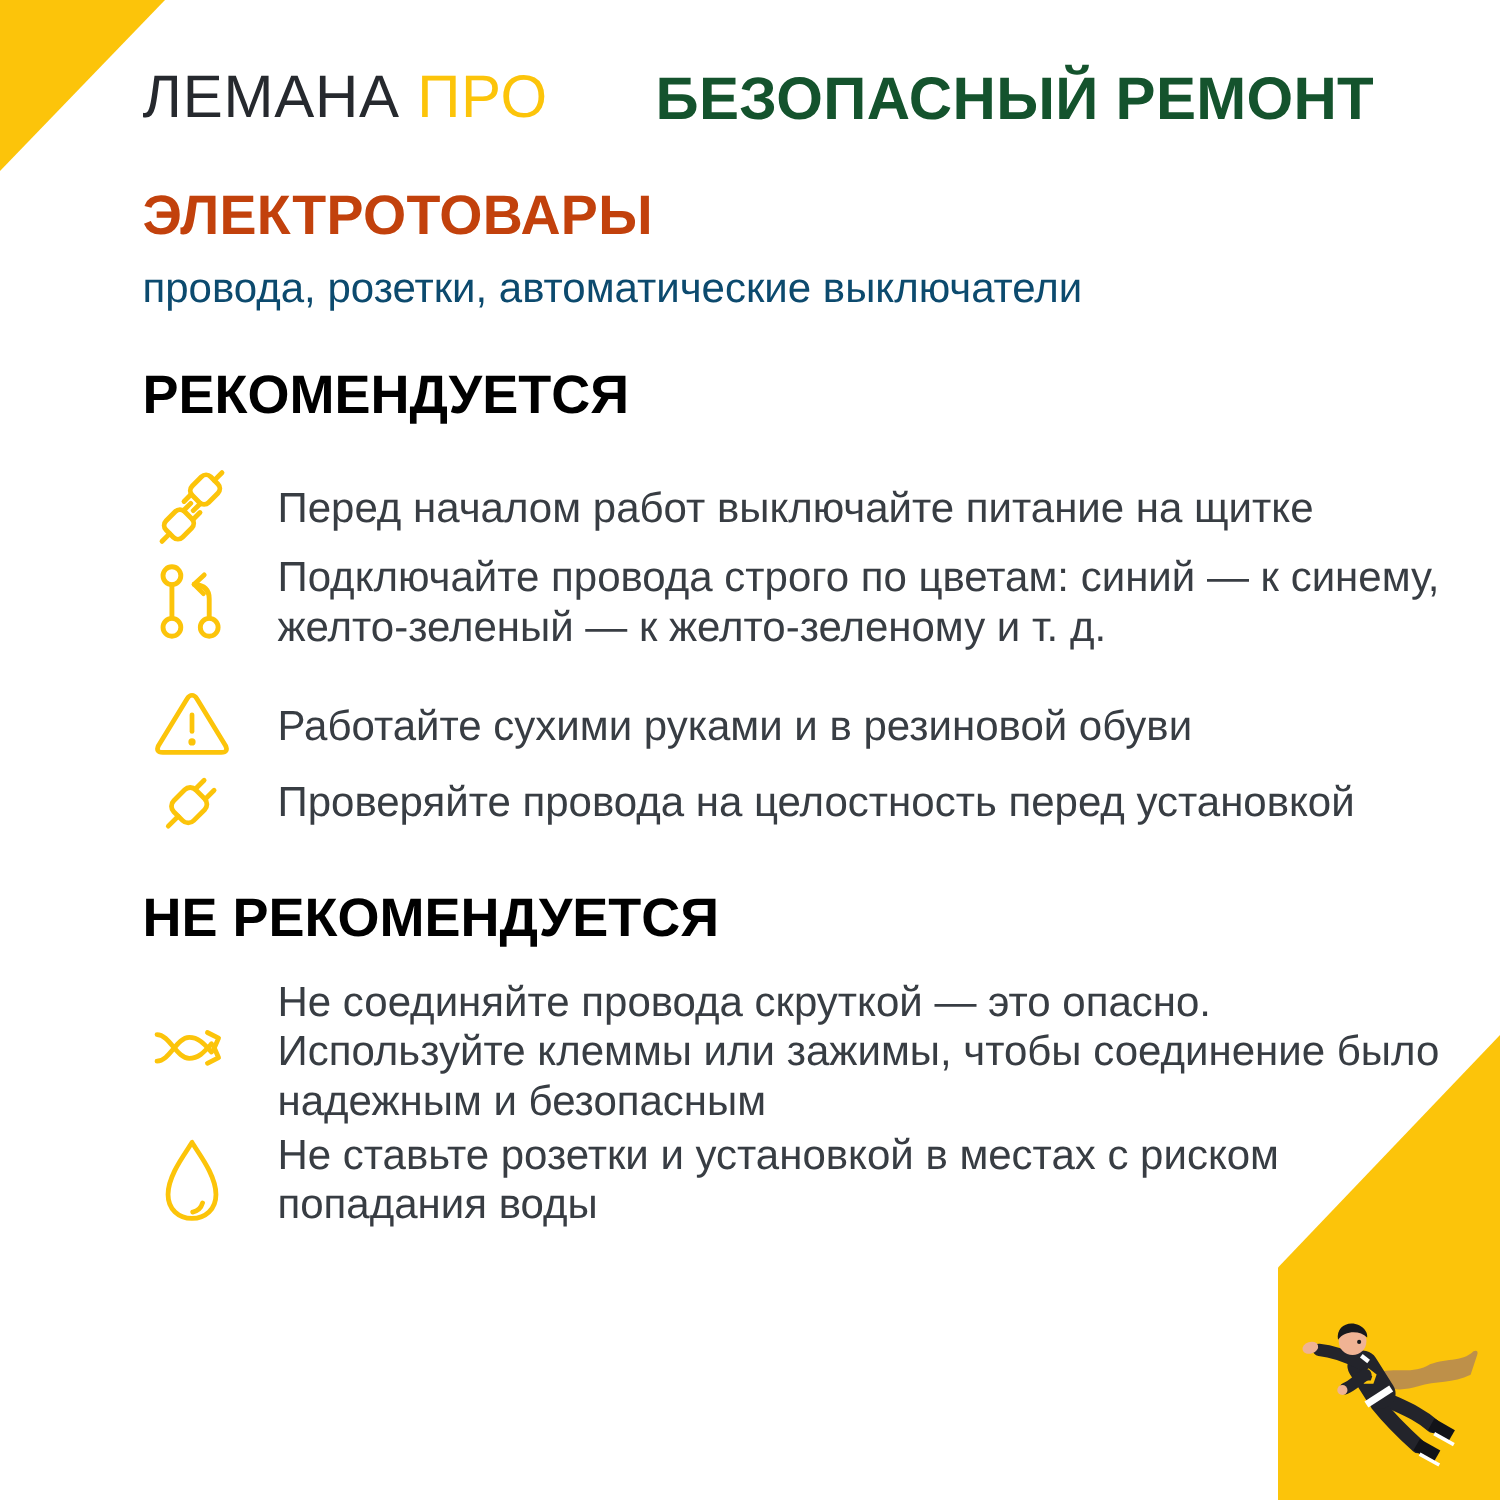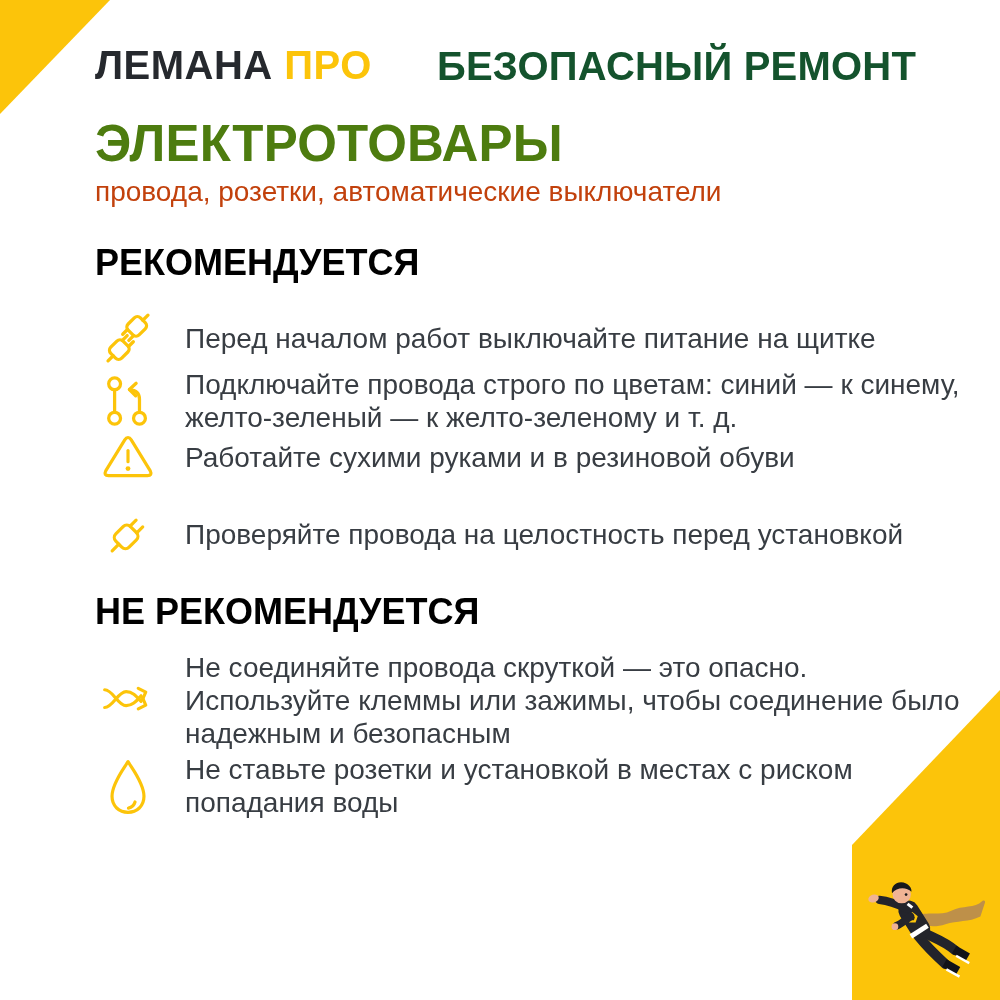--- a/index.html
+++ b/index.html
@@ -10,34 +10,34 @@
   .abs{position:absolute;}
   .corner-tl{
     left:0;top:0;width:110px;height:114px;background:#fcc40a;
     clip-path:polygon(0 0,100% 0,0 100%);
   }
   .corner-br{
     right:0;bottom:0;width:148px;height:310px;background:#fcc40a;
     clip-path:polygon(0 50%,100% 0,100% 100%,0 100%);
   }
   .logo{
-    left:95px;top:42px;font-size:40px;line-height:46px;font-weight:700;
+    left:95px;top:42px;font-size:40px;line-height:46px;font-weight:400;
     letter-spacing:.5px;color:#26292e;white-space:nowrap;
   }
   .logo .accent{color:#fcc40a;}
   .program-title{
     left:437px;top:44px;font-size:40px;line-height:44px;font-weight:700;
     color:#14532d;white-space:nowrap;letter-spacing:.2px;
   }
   .page-title{
-    left:95px;top:116px;font-size:51px;line-height:56px;font-weight:700;
-    color:#4d7c0f;letter-spacing:.2px;white-space:nowrap;
+    left:95px;top:116px;font-size:37px;line-height:56px;font-weight:700;
+    color:#c2410c;letter-spacing:.2px;white-space:nowrap;
   }
   .page-subtitle{
-    left:95px;top:176px;font-size:28px;line-height:32px;color:#c2410c;white-space:nowrap;
+    left:95px;top:176px;font-size:28px;line-height:32px;color:#0c4a6e;white-space:nowrap;
   }
   .section-heading{
     left:95px;font-size:36px;line-height:40px;font-weight:700;color:#000000;white-space:nowrap;
   }
   .row{
     left:95px;display:flex;align-items:center;
   }
   .icon-box{
     width:66px;min-width:66px;display:flex;align-items:center;justify-content:center;
   }
@@ -94,21 +94,21 @@
       <circle cx="9" cy="45" r="6.2"></circle>
       <circle cx="35" cy="45" r="6.2"></circle>
       <path d="M35 38.5 V25 C35 18 30 15.5 24.5 15"></path>
       <path d="M31.5 8.5 L24.5 15 L31 21.5"></path>
     </svg>
   </div>
   <div class="item-text">Подключайте провода строго по цветам: синий — к синему,
 желто-зеленый — к желто-зеленому и т. д.</div>
 </div>
 
-<div class="abs row" style="top:426px;height:62px">
+<div class="abs row" style="top:452px;height:62px">
   <div class="icon-box">
     <svg class="ico" width="58" height="52" viewBox="0 0 62 56">
       <path d="M31 7 Q33 7 34.5 9.5 L55 43 Q57.5 48 52 48 L10 48 Q4.5 48 7 43 L27.5 9.5 Q29 7 31 7 Z"></path>
       <line x1="31" y1="21" x2="31" y2="33"></line>
       <circle class="dot" cx="31" cy="40.5" r="2.6"></circle>
     </svg>
   </div>
   <div class="item-text">Работайте сухими руками и в резиновой обуви</div>
 </div>
 

